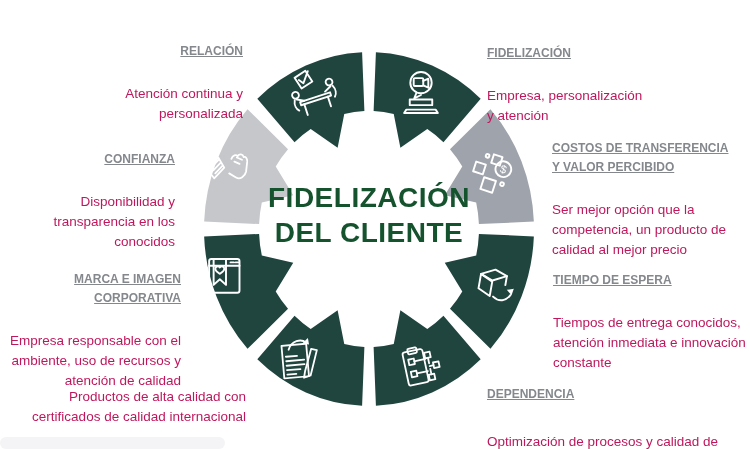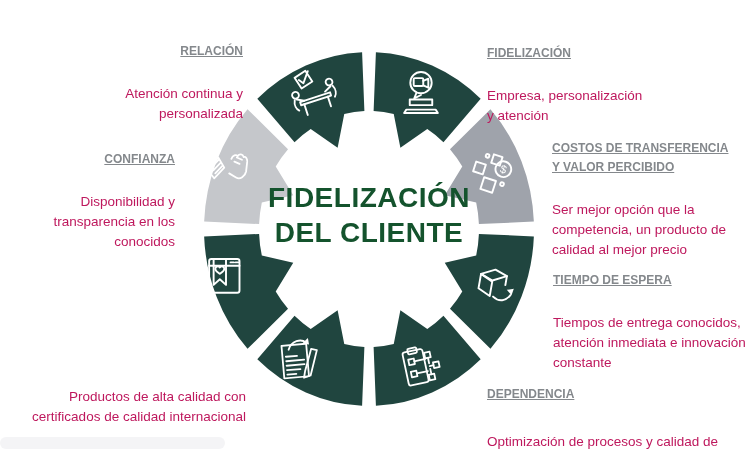--- a/index.html
+++ b/index.html
@@ -82,20 +82,27 @@
 constante</div>
   </div>
   <div class="lbl lbl-dependencia">
     <div class="t">DEPENDENCIA</div>
     <div class="d">Optimización de procesos y calidad de
 productos</div>
   </div>
   <div class="lbl lbl-calidad align-r">
     <div class="d">Productos de alta calidad con
 certificados de calidad internacional</div>
+  </div>
+  <div class="lbl lbl-marca align-r">
+    <div class="t">MARCA E IMAGEN
+CORPORATIVA</div>
+    <div class="d">Empresa responsable con el
+ambiente, uso de recursos y
+atención de calidad</div>
   </div>
   <div class="lbl lbl-confianza align-r">
     <div class="t">CONFIANZA</div>
     <div class="d">Disponibilidad y
 transparencia en los
 conocidos</div>
   </div>
   <div class="lbl lbl-relacion align-r">
     <div class="t">RELACIÓN</div>
     <div class="d">Atención continua y

